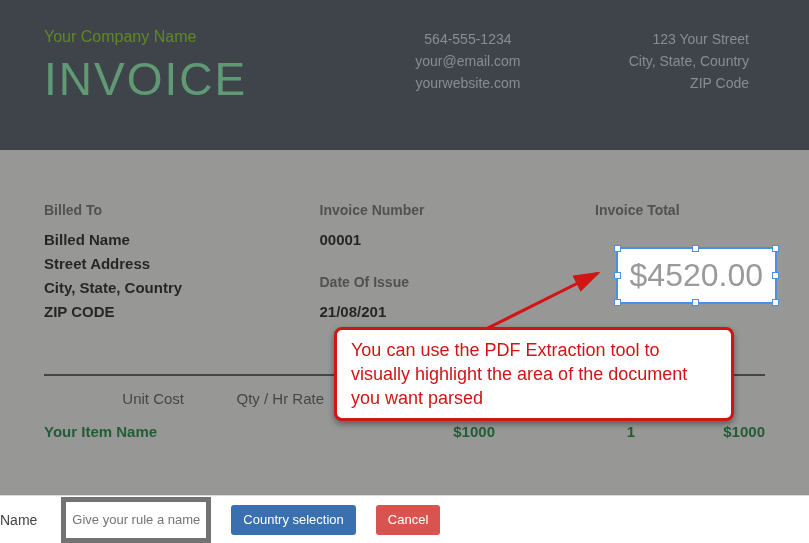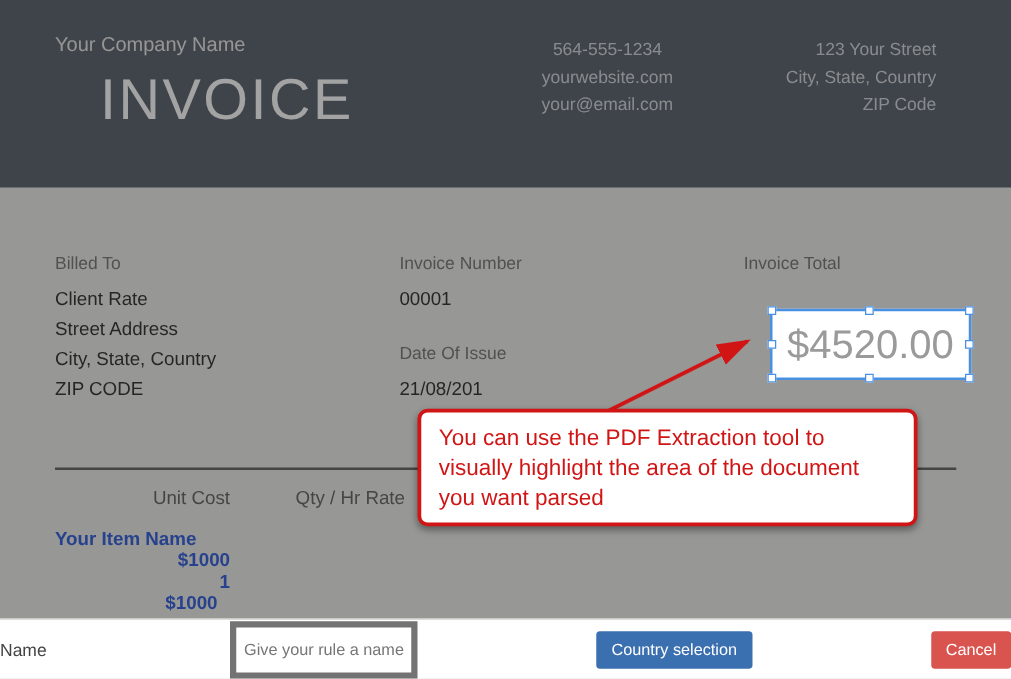--- a/index.html
+++ b/index.html
@@ -29,44 +29,44 @@
 }
 .header {
   background: #4a525d;
   padding: 28px 60px 44px 44px;
   display: flex;
   justify-content: space-between;
   color: #aab0b8;
 }
 .company-name {
   font-size: 16px;
-  color: #e5e5e5;
+  color: #84cc16;
 }
 .invoice-word {
   font-size: 46px;
   font-weight: 300;
   letter-spacing: 2px;
-  color: #ffffff;
+  color: #86efac;
   margin-top: 6px;
-  margin-left: 36px;
 }
 .header-center, .header-right {
   font-size: 14px;
   line-height: 22px;
   text-align: right;
   color: #cfd4da;
 }
 .header-center { text-align: center; margin-left: 60px; }
 .body {
   padding: 52px 44px 20px 44px;
 }
 .row3 {
   display: flex;
   justify-content: space-between;
   margin-bottom: 30px;
+  font-weight: bold;
 }
 .col { min-width: 170px; }
 .label {
   font-size: 14px;
   color: #6a6a6a;
   margin-bottom: 10px;
 }
 .val {
   font-size: 15px;
   color: #1a1a1a;
@@ -114,24 +114,23 @@
   font-size: 15px;
   color: #555;
 }
 .th-desc { flex: 1; }
 .th-uc { width: 140px; text-align: right; }
 .th-qty { width: 140px; text-align: right; }
 .th-amt { width: 130px; text-align: right; }
 .table-row {
   display: flex;
   font-size: 15px;
-  color: #1d4ed8;
+  color: #15803d;
   margin-top: 16px;
   font-weight: bold;
-  flex-direction: column;
 }
 
 .callout {
   position: absolute;
   left: 334px;
   top: 327px;
   width: 400px;
   background: #fff;
   border: 3px solid #d11515;
   border-radius: 8px;
@@ -151,21 +150,21 @@
 
 .bottombar {
   position: absolute;
   left: 0; bottom: 0;
   width: 100%;
   height: 48px;
   background: #fff;
   border-top: 1px solid #ddd;
   display: flex;
   align-items: center;
-  justify-content: space-between;
+  justify-content: flex-start;
   gap: 20px;
   font-size: 14px;
 }
 .name-label { color: #444; margin-right: 4px; }
 .name-input {
   height: 28px;
   width: 150px;
   border: 5px solid #737373;
   padding: 18px 6px;
   font-size: 13px;
@@ -187,35 +186,35 @@
 
 <div class="doc-wrap">
   <div class="doc">
     <div class="header">
       <div>
         <div class="company-name">Your Company Name</div>
         <div class="invoice-word">INVOICE</div>
       </div>
       <div class="header-center">
         <div>564-555-1234</div>
+        <div>your@email.com</div>
         <div>yourwebsite.com</div>
-        <div>your@email.com</div>
       </div>
       <div class="header-right">
         <div>123 Your Street</div>
         <div>City, State, Country</div>
         <div>ZIP Code</div>
       </div>
     </div>
 
     <div class="body">
       <div class="row3">
         <div class="col">
           <div class="label">Billed To</div>
-          <div class="val">Client Rate</div>
+          <div class="val">Billed Name</div>
           <div class="val">Street Address</div>
           <div class="val">City, State, Country</div>
           <div class="val">ZIP CODE</div>
         </div>
         <div class="col">
           <div class="label">Invoice Number</div>
           <div class="val">00001</div>
           <div class="label" style="margin-top:22px">Date Of Issue</div>
           <div class="val">21/08/201</div>
         </div>

